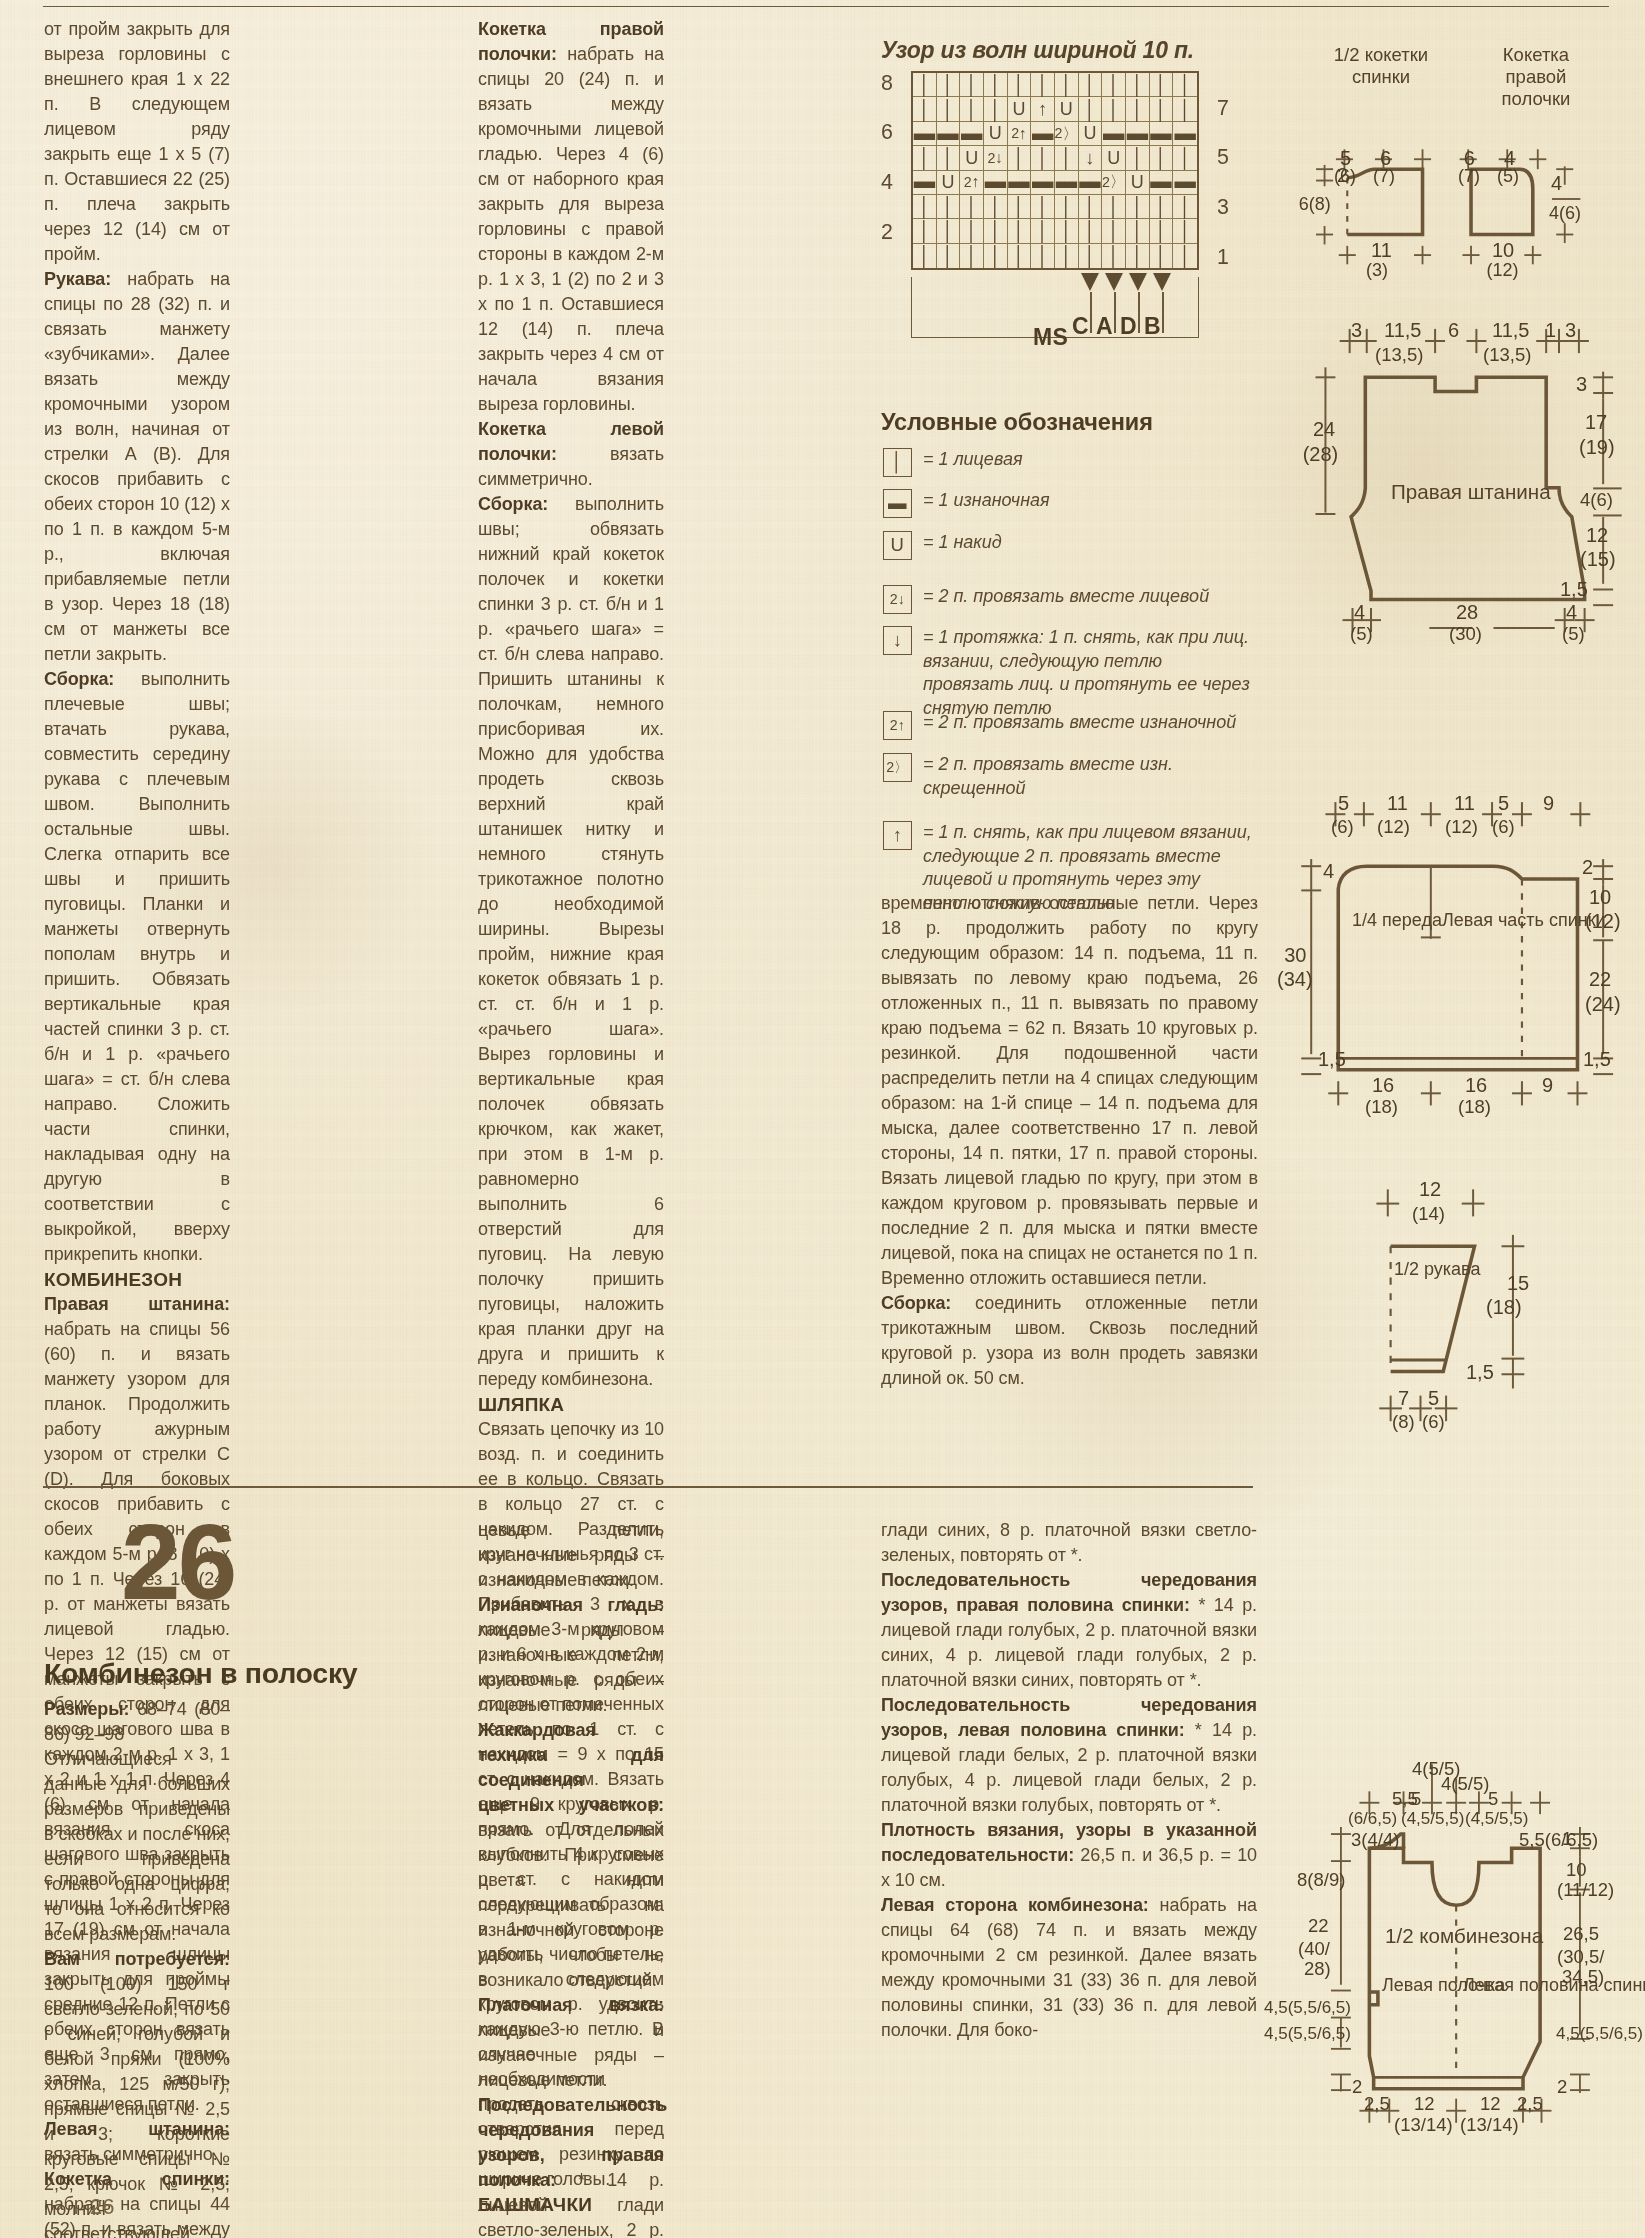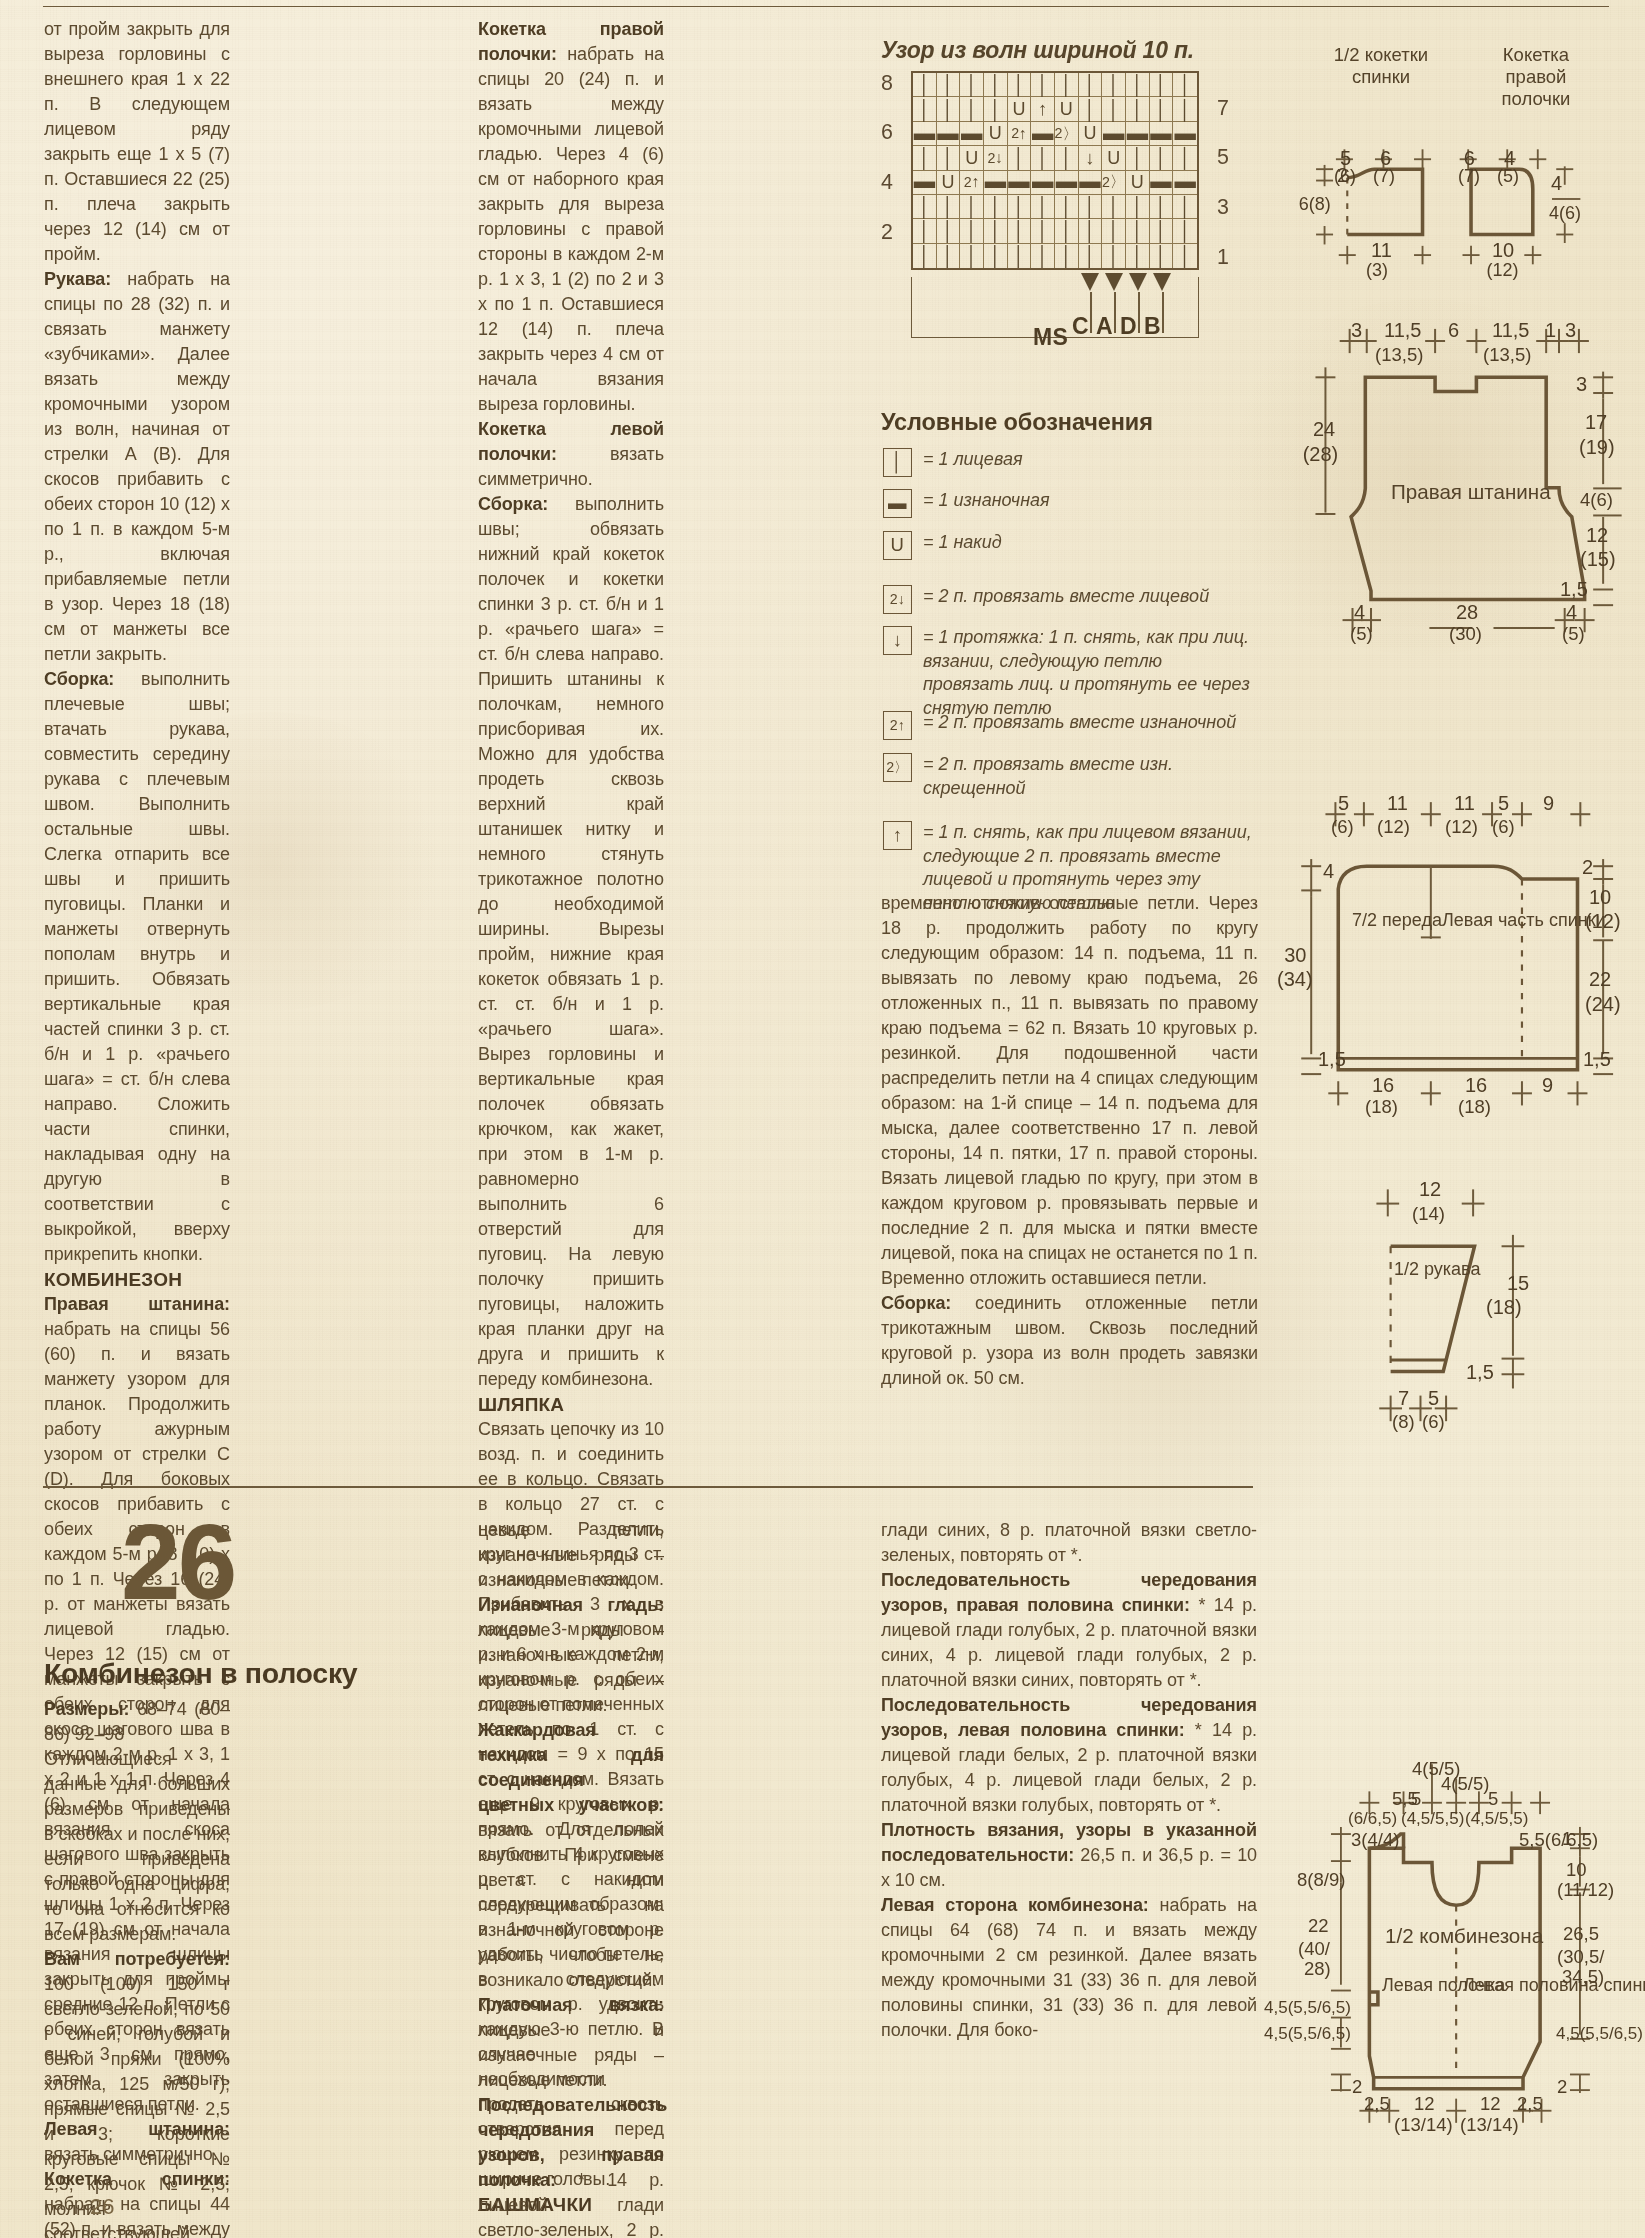--- a/index.html
+++ b/index.html
@@ -851,21 +851,21 @@
     <div class="sk-in" style="left:302px;top:186px;">22</div>
     <div class="sk-in" style="left:298px;top:211px;">(24)</div>
     <div class="sk-in" style="left:296px;top:266px;">1,5</div>
 
     <div class="sk-in" style="left:85px;top:292px;">16</div>
     <div class="sk-in" style="left:78px;top:313px;font-size:18.5px;">(18)</div>
     <div class="sk-in" style="left:178px;top:292px;">16</div>
     <div class="sk-in" style="left:171px;top:313px;font-size:18.5px;">(18)</div>
     <div class="sk-in" style="left:255px;top:292px;">9</div>
 
-    <div class="sk-lab" style="left:65px;top:128px;width:78px;">7/2 переда</div>
+    <div class="sk-lab" style="left:65px;top:128px;width:78px;">1/4 переда</div>
     <div class="sk-lab" style="left:155px;top:128px;width:78px;">Левая часть спинки</div>
   </div>
 
   <div class="schem" style="left:1338px;top:1145px;">
     <svg width="256" height="285" viewBox="0 0 360 400">
       <g stroke="#6d5a3b" stroke-width="2.8" fill="none">
         <line x1="70" y1="62" x2="70" y2="100"></line>
           <line x1="54" y1="82" x2="86" y2="82"></line>
         <line x1="190" y1="62" x2="190" y2="100"></line>
           <line x1="174" y1="82" x2="206" y2="82"></line>

